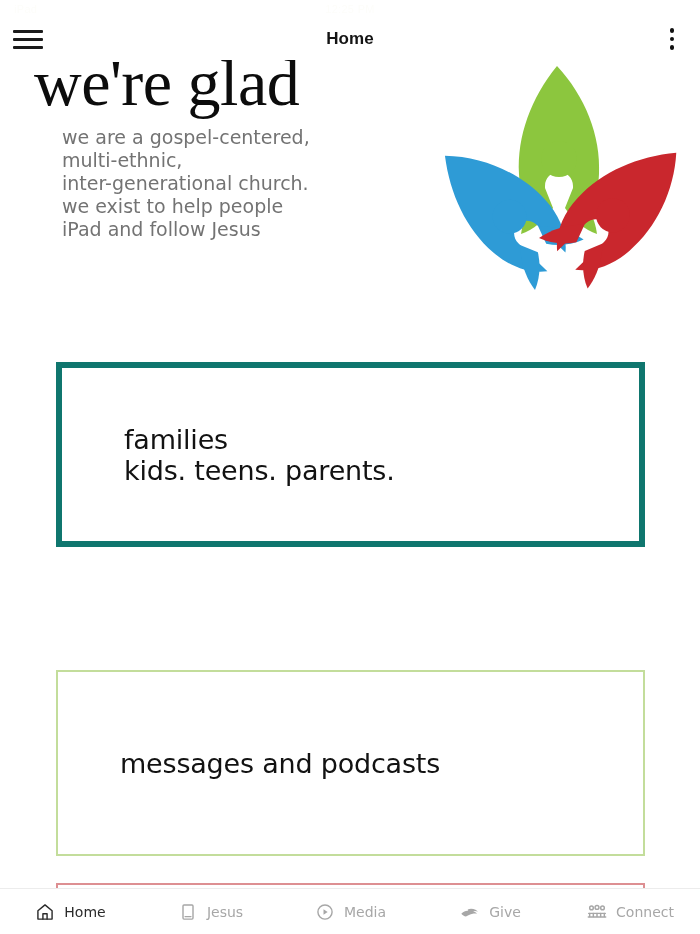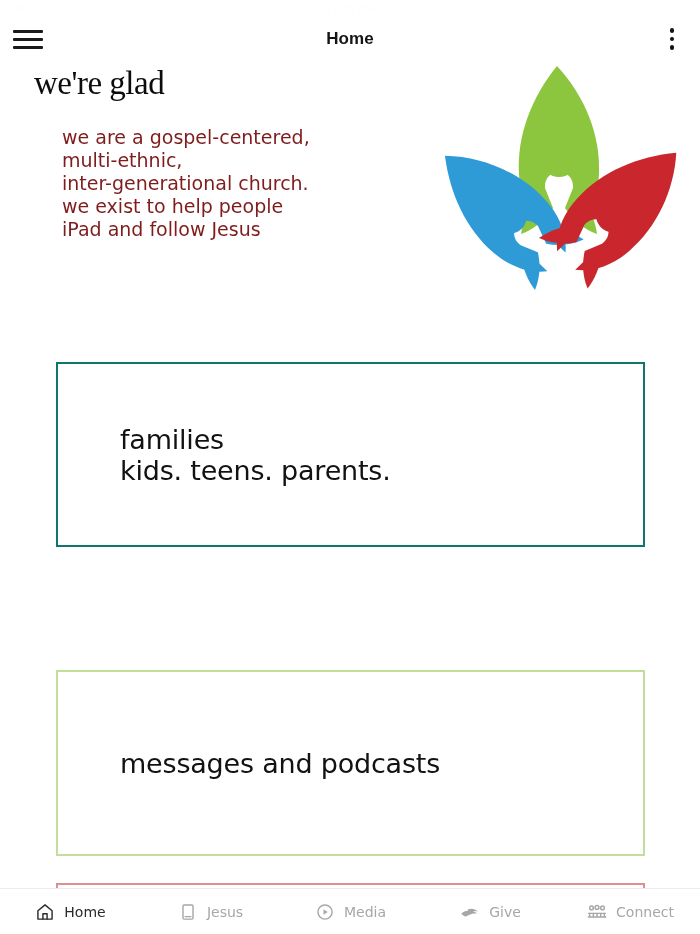--- a/index.html
+++ b/index.html
@@ -111,35 +111,35 @@
     height: 262px;
   }
   .hero-text {
     position: absolute;
     left: 34px;
     top: 0;
     width: 400px;
   }
   .headline {
     font-family: "Liberation Serif", "DejaVu Serif", serif;
-    font-size: 33px;
+    font-size: 66px;
     line-height: 50px;
     color: #0c0c0c;
     font-weight: normal;
     letter-spacing: -0.5px;
   }
   .headline .line1 { display: block; text-indent: 0; }
   .headline .line2 { display: block; padding-left: 39px; }
 
   .subcopy {
     margin-top: 18px;
     padding-left: 28px;
     font-size: 19px;
     line-height: 23px;
-    color: #7f1d1d;
+    color: #737373;
     font-family: "DejaVu Sans", "Liberation Sans", sans-serif;
   }
   .subcopy span { display: block; }
 
   .hero-logo {
     position: absolute;
     right: 15px;
     top: 0px;
     width: 250px;
     height: 250px;
@@ -156,21 +156,21 @@
   }
   .card-label {
     padding-left: 62px;
     font-family: "DejaVu Sans", "Liberation Sans", sans-serif;
     color: #121212;
     letter-spacing: -0.2px;
   }
   .card-families {
     top: 362px;
     height: 185px;
-    border: 2px solid #0f766e;
+    border: 6px solid #0f766e;
   }
   .card-families .card-label {
     font-size: 27px;
     line-height: 31px;
   }
   .card-families .card-label span { display: block; }
 
   .card-messages {
     top: 622px;
     height: 186px;

